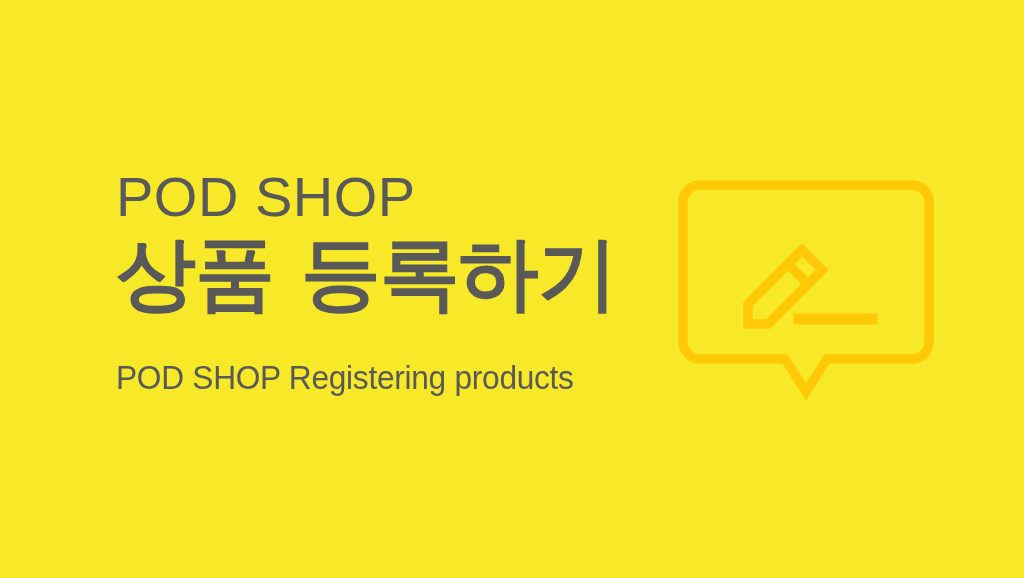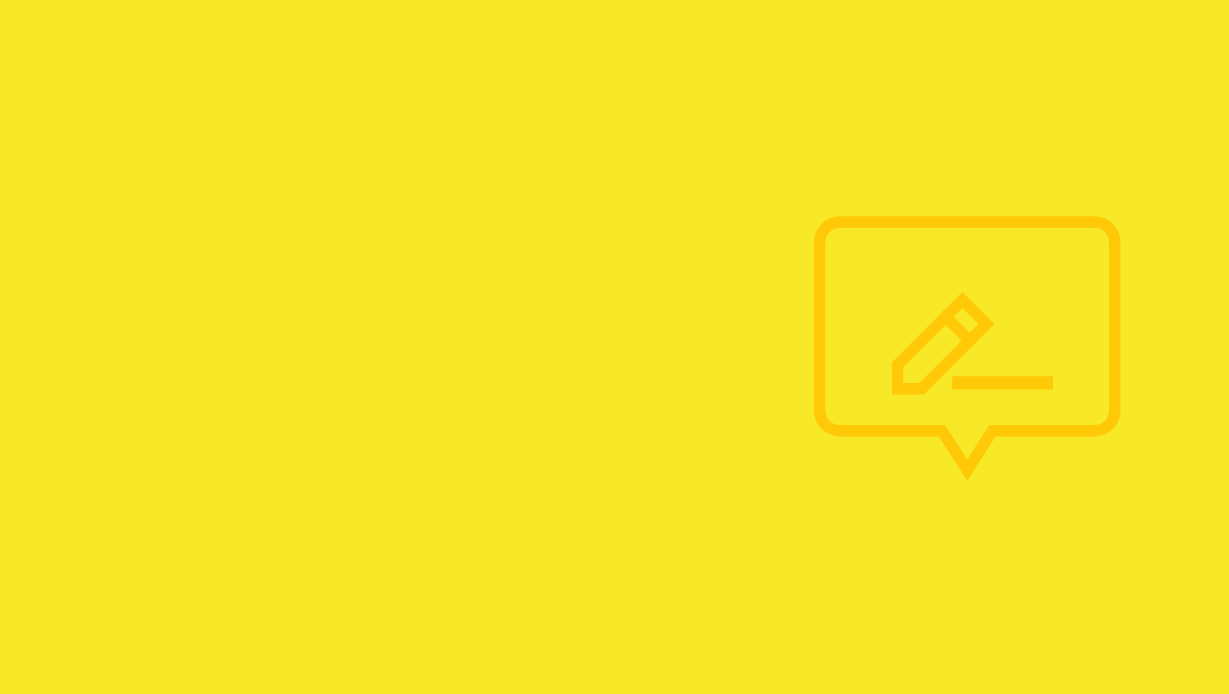--- a/index.html
+++ b/index.html
@@ -73,20 +73,27 @@
     width:268px;
     height:232px;
   }
   #icon-wrap svg { display:block; width:100%; height:100%; }
 </style>
 </head>
 <body>
 
 <div id="slide">
 
+  <div id="text-block">
+    <div id="eyebrow-title">POD SHOP</div>
+
+    <div id="main-title">상품 등록하기</div>
+
+    <div id="sub-title">POD SHOP Registering products</div>
+  </div>
 
   <div id="icon-wrap">
     <svg viewBox="0 0 268 232" xmlns="http://www.w3.org/2000/svg" fill="none" stroke="#FFC907" stroke-width="9.5" stroke-linecap="square" stroke-linejoin="miter">
 
       <path d="M 24 7
                H 236
                a 17 17 0 0 1 17 17
                V 164
                a 17 17 0 0 1 -17 17
                H 151

